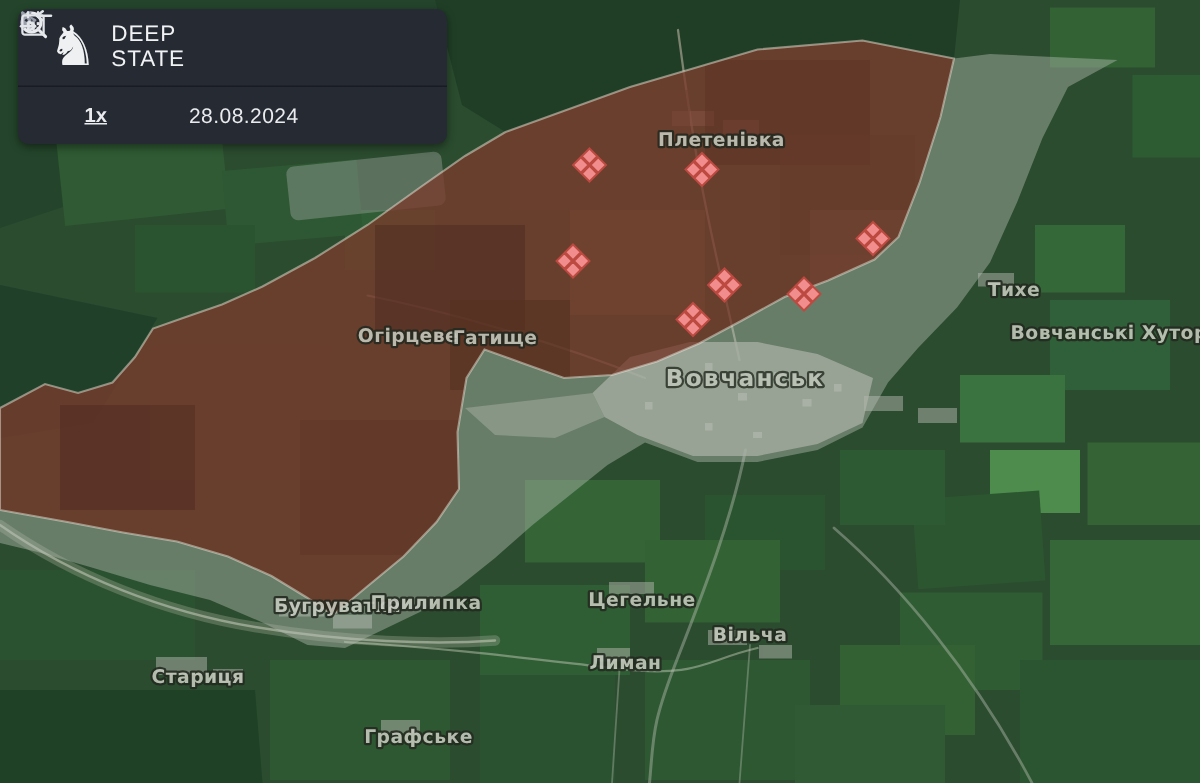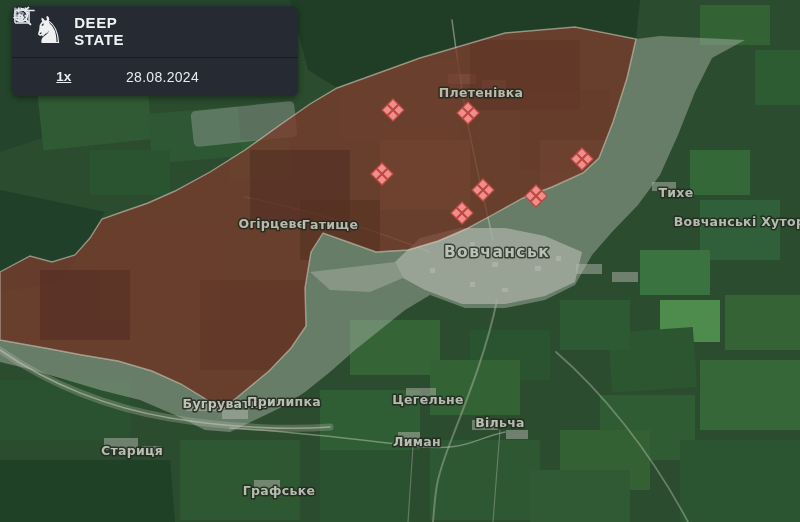--- a/index.html
+++ b/index.html
@@ -16,21 +16,21 @@
   
   .combat-marker path{fill:#f28d8d;stroke:#bc4a41;stroke-width:1.3px;}
 
   
   .panel{position:absolute;left:12px;top:6px;width:286px;height:90px;
          background:#262a33;border-radius:7px;box-shadow:0 2px 6px rgba(0,0,0,.45);
          color:#e9ebee;z-index:5;}
   .panel-top{display:flex;align-items:center;height:51px;padding:0 20px;}
   .knight{font-family:"DejaVu Sans",sans-serif;font-size:37px;line-height:1;
           color:#eef0f2;margin-right:9px;margin-top:-3px;}
-  .logo-text{font-weight:700;font-size:15px;letter-spacing:.6px;line-height:1.07;
+  .logo-text{font-weight:400;font-size:15px;letter-spacing:.6px;line-height:1.07;
              color:#f0f2f4;}
   .icon-btn{background:none;border:none;padding:0;margin:0;cursor:pointer;
             display:flex;align-items:center;justify-content:center;text-decoration:underline;}
   .search-btn{margin-left:auto;}
   .panel-divider{border-top:1px solid #181b22;height:0;}
   .panel-bottom{display:flex;align-items:center;height:37px;padding:0 17px;
                 justify-content:space-between;}
   .speed{font-weight:700;font-size:13.5px;color:#e9ebee;}
   .date{font-weight:400;font-size:14px;letter-spacing:.3px;color:#e9ebee;}
 </style>

